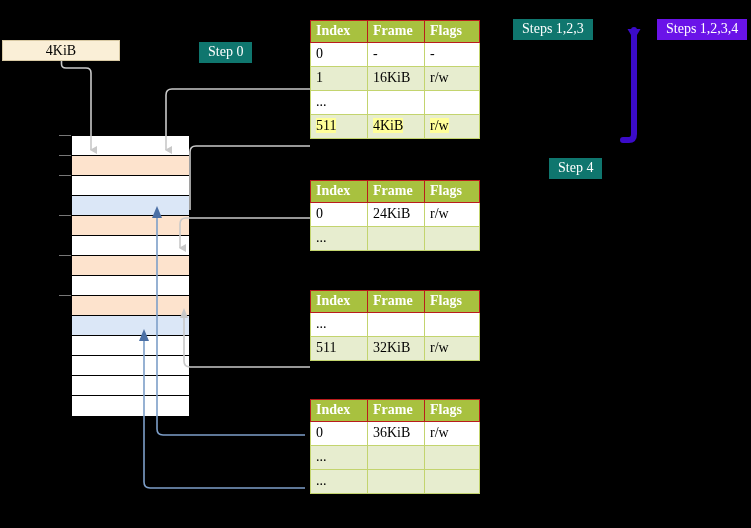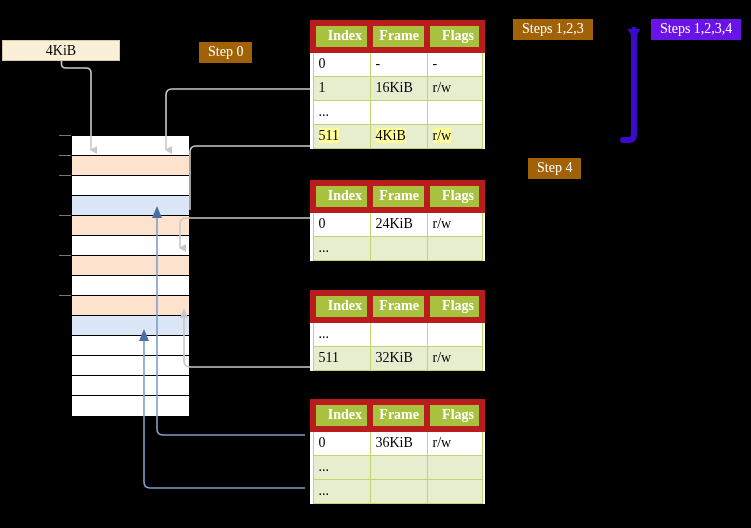--- a/index.html
+++ b/index.html
@@ -44,39 +44,39 @@
   
   .badge {
     position: absolute;
     font-size: 14px;
     color: #ffffff;
     padding: 2px 9px 3px 9px;
     box-sizing: border-box;
     white-space: nowrap;
     line-height: 16px;
   }
-  .badge.red    { background: #a16207; }
-  .badge.purple { background: #6a13e8; }
+  .badge.red    { background: #0f766e; }
+  .badge.purple { background: #6a13e8; margin-left: 6px; }
 
   
   .ptable {
     position: absolute;
     border-collapse: collapse;
     border: 1px solid #9ab327;
     font-size: 14px;
     background: #ffffff;
     table-layout: fixed;
   }
   .ptable th {
     background: #a8c13f;
     color: #ffffff;
     font-weight: bold;
-    text-align: right;
+    text-align: left;
     padding: 2px 5px 3px 5px;
-    border: 6px solid #b91c1c;
+    border: 1px solid #b91c1c;
     font-size: 14px;
   }
   .ptable td {
     padding: 2px 5px 3px 5px;
     border: 1px solid #c3d46e;
     color: #000000;
     height: 18px;
     overflow: hidden;
     white-space: nowrap;
   }
@@ -131,21 +131,21 @@
   </div>
 
   <div class="badge red" style="left:513px; top:19px;">
     <span>Steps 1,2,3</span>
   </div>
 
   <div class="badge purple" style="left:651px; top:19px;">
     <span>Steps 1,2,3,4</span>
   </div>
 
-  <div class="badge red" style="left:528px; top:158px;">
+  <div class="badge red" style="left:549px; top:158px;">
     <span>Step 4</span>
   </div>
 
   <div id="grid">
       <div class="row white"></div>
       <div class="row peach"></div>
       <div class="row white"></div>
       <div class="row blue"></div>
       <div class="row peach"></div>
       <div class="row white"></div>

